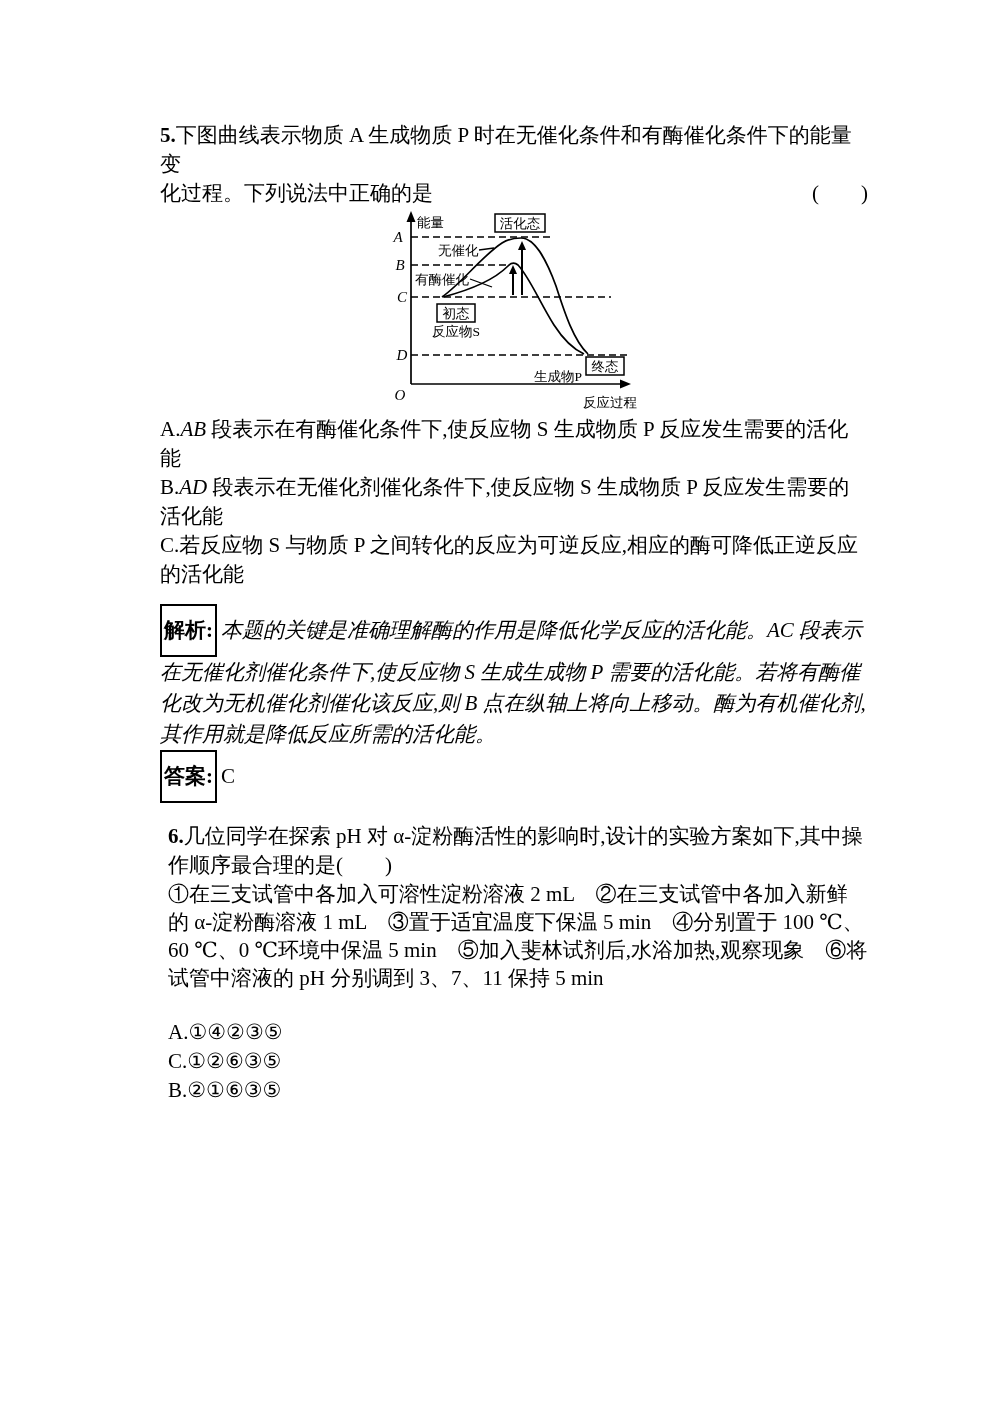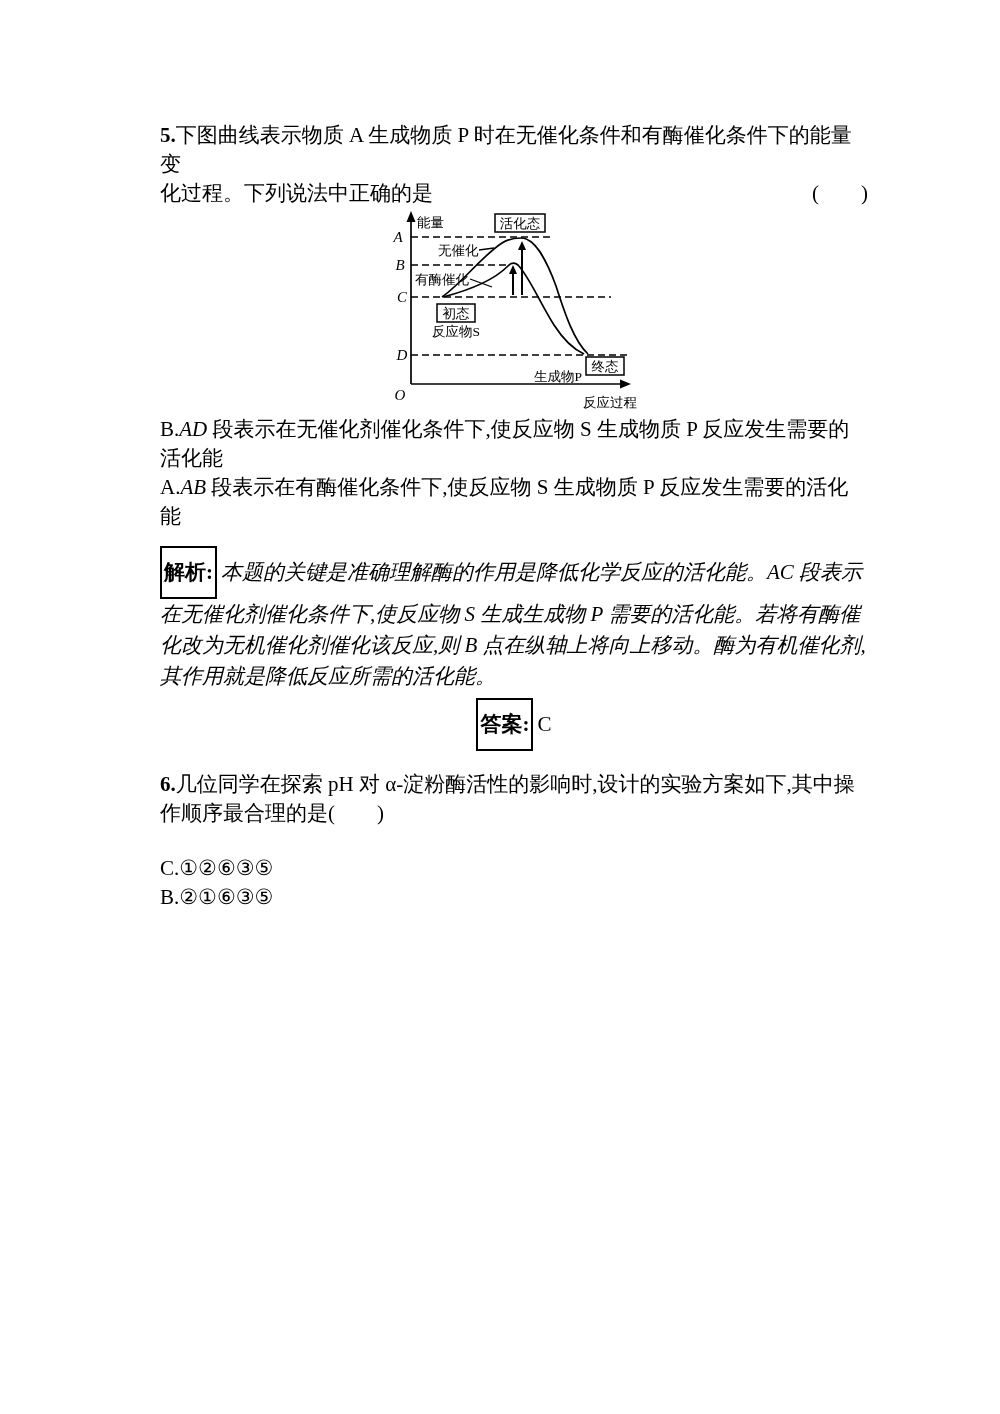--- a/index.html
+++ b/index.html
@@ -15,22 +15,22 @@
   p{margin:0;}
   .qnum{font-weight:bold;}
   .stem-line2{display:flex;justify-content:space-between;}
   .diagram-wrap{margin-left:222px;width:265px;height:207px;}
   .em{font-style:italic;font-family:"Liberation Serif",serif;}
   .analysis{margin-top:15px;line-height:31px;font-style:italic;}
   .tagbox{
     display:inline-block;border:2px solid #000;padding:12px 2px;line-height:25px;
     font-style:normal;font-weight:bold;margin-right:4px;
   }
-  .answer-row{margin-top:6px;text-align:center;}
-  .q6{margin-top:19px;}
+  .answer-row{margin-top:0;}
+  .q6{margin-top:19px;margin-left:8px;}
   .steps{line-height:28px;}
   .opts6{margin-top:26px;}
   
   .diag line,.diag path,.diag polyline{stroke:#000;fill:none;}
   .diag .axis{stroke-width:1.7;}
   .diag .dash{stroke-width:1.6;stroke-dasharray:7 4;}
   .diag .curve{stroke-width:1.7;}
   .diag .ptr{stroke-width:1.3;}
   .diag .uparrow{stroke-width:2;}
   .diag polygon{fill:#000;stroke:none;}
@@ -102,29 +102,32 @@
         <text class="cjk" x="74" y="110" text-anchor="middle">初态</text>
         <text class="cjk" x="50" y="128">反应物S</text>
         <rect x="204" y="149" width="38" height="18"></rect>
         <text class="cjk" x="223" y="163" text-anchor="middle">终态</text>
         <text class="cjk" x="152" y="173">生成物P</text>
       </g>
     </svg>
   </div>
 
   <div class="opts">
+    <p><span>A.</span><i class="em">AB</i><span> 段表示在有酶催化条件下,使反应物 S 生成物质 P 反应发生需要的活化能</span></p>
     <p><span>B.</span><i class="em">AD</i><span> 段表示在无催化剂催化条件下,使反应物 S 生成物质 P 反应发生需要的活化能</span></p>
-    <p><span>A.</span><i class="em">AB</i><span> 段表示在有酶催化条件下,使反应物 S 生成物质 P 反应发生需要的活化能</span></p>
+    <p><span>C.若反应物 S 与物质 P 之间转化的反应为可逆反应,相应的酶可降低正逆反应的活化能</span><i class="em"></i><span></span></p>
   </div>
 
   <p class="analysis"><span class="tagbox">解析:</span><span>本题的关键是准确理解酶的作用是降低化学反应的活化能。</span><i class="em">AC</i><span> 段表示在无催化剂催化条件下,使反应物 S 生成生成物 P 需要的活化能。若将有酶催化改为无机催化剂催化该反应,则 </span><i class="em">B</i><span> 点在纵轴上将向上移动。酶为有机催化剂,其作用就是降低反应所需的活化能。</span></p>
 
   <p class="answer-row"><span class="tagbox">答案:</span><span>C</span></p>
 
   <div class="q6">
     <p><span class="qnum">6.</span><span>几位同学在探索 pH 对 α-淀粉酶活性的影响时,设计的实验方案如下,其中操作顺序最合理的是(　　)</span></p>
+    <p class="steps">①在三支试管中各加入可溶性淀粉溶液 2 mL　②在三支试管中各加入新鲜的 α-淀粉酶溶液 1 mL　③置于适宜温度下保温 5 min　④分别置于 100 ℃、60 ℃、0 ℃环境中保温 5 min　⑤加入斐林试剂后,水浴加热,观察现象　⑥将试管中溶液的 pH 分别调到 3、7、11 保持 5 min</p>
     <div class="opts6">
+      <p>A.①④②③⑤</p>
       <p>C.①②⑥③⑤</p>
       <p>B.②①⑥③⑤</p>
     </div>
   </div>
 
 </div>
 
 </body></html>

